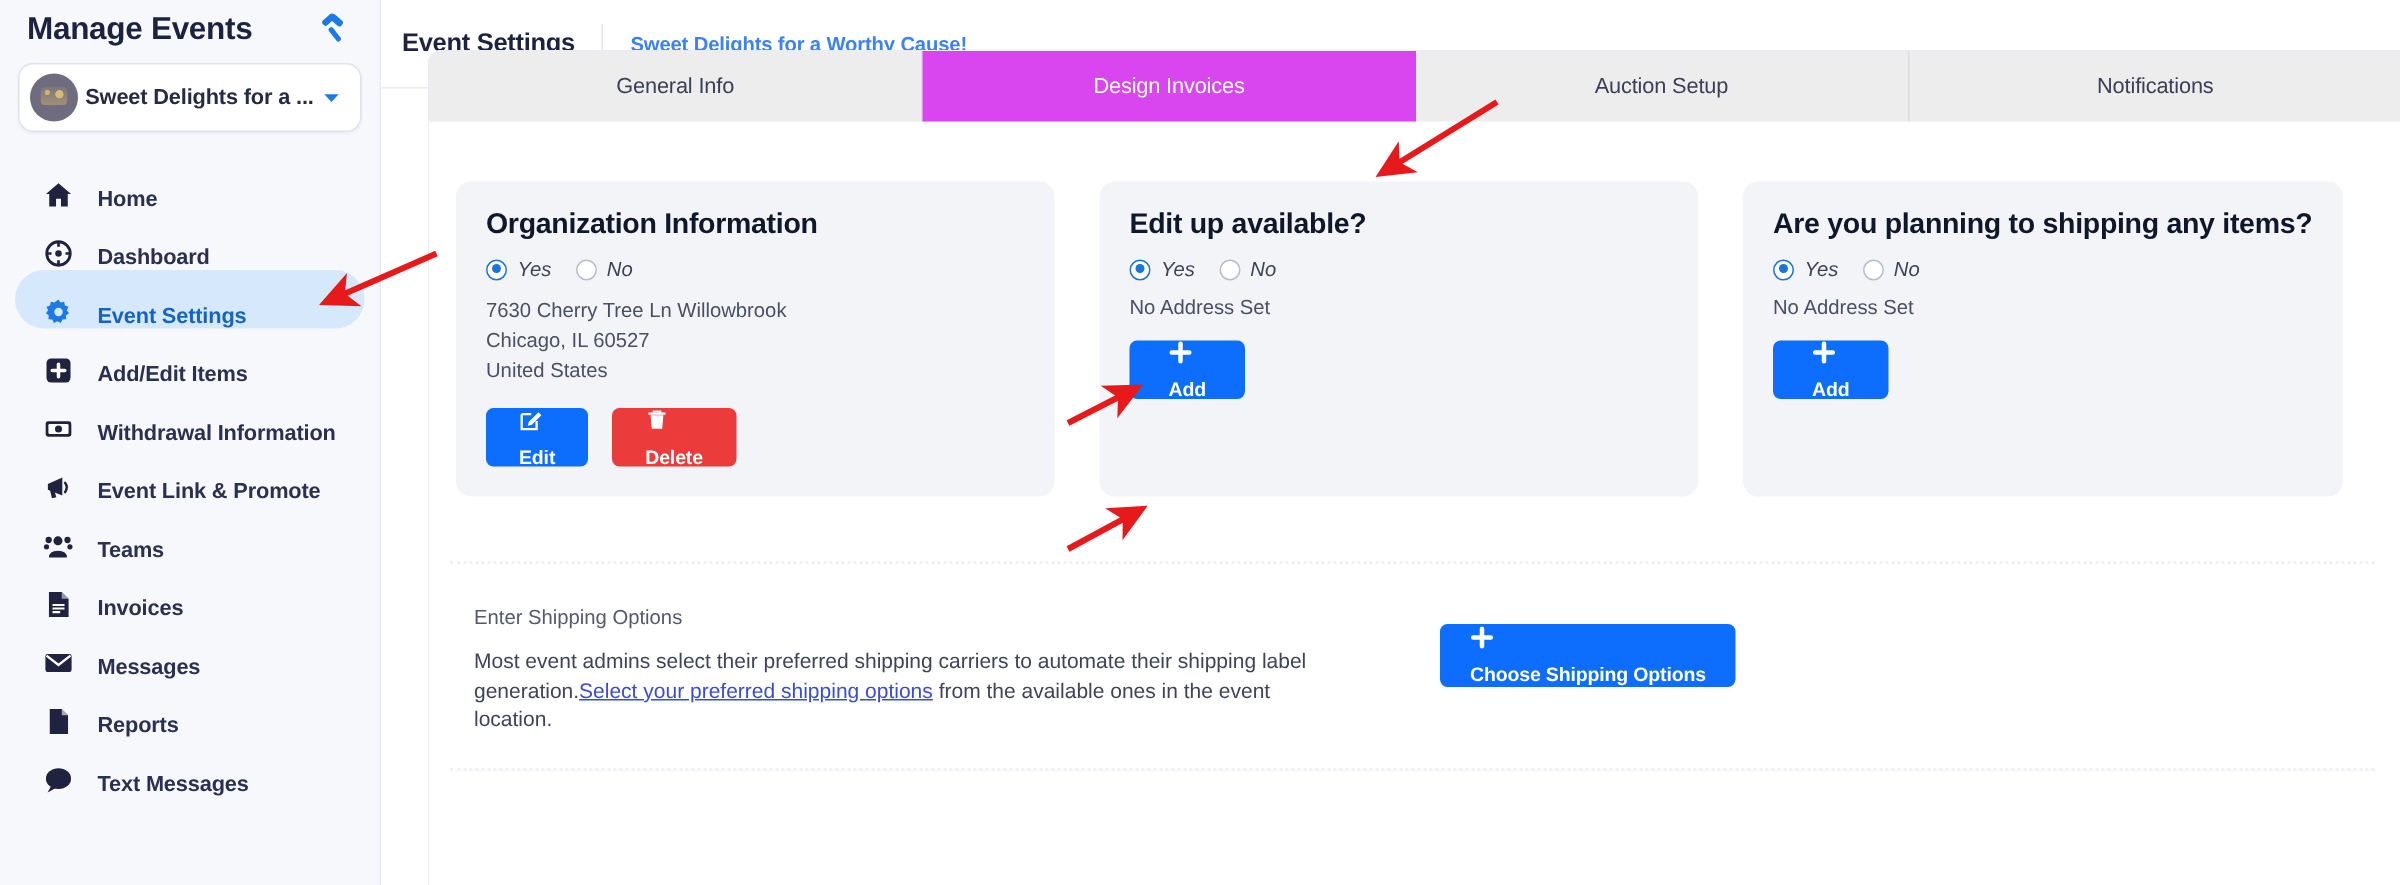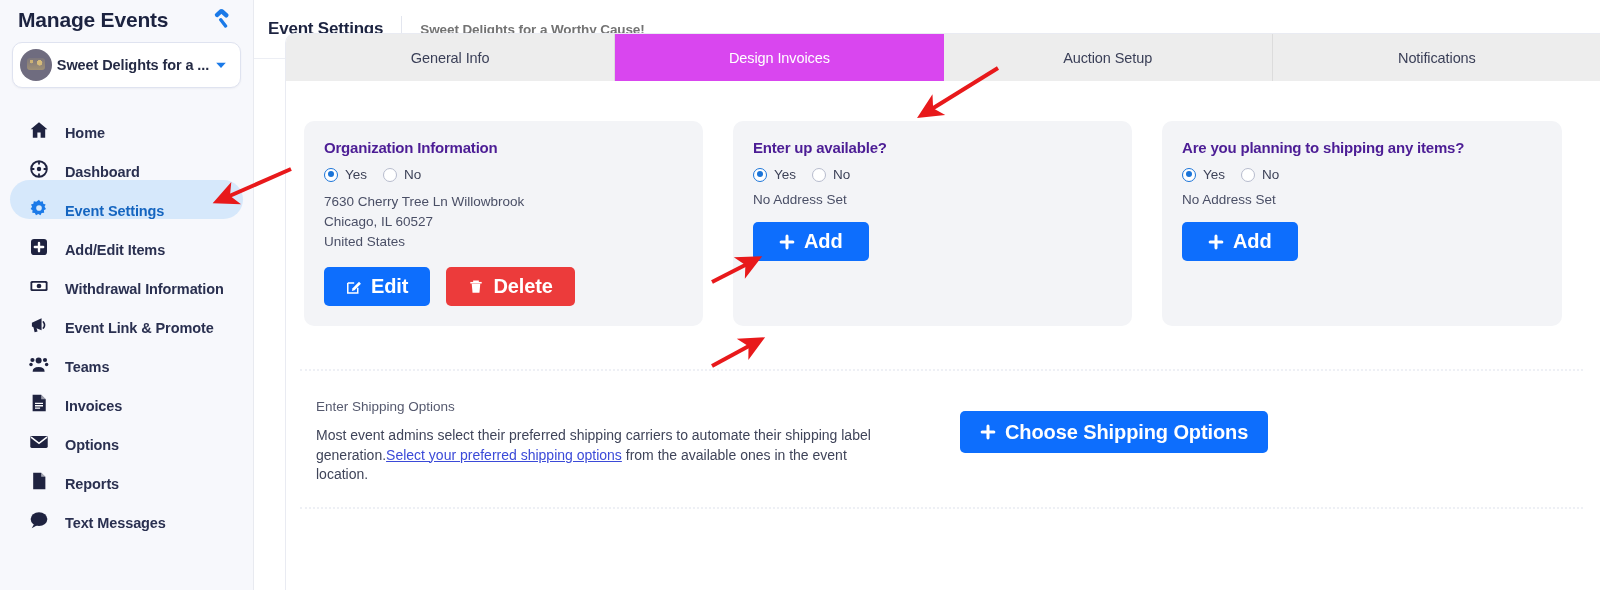--- a/index.html
+++ b/index.html
@@ -91,21 +91,21 @@
     border-bottom: 1px solid #eceef4;
     background: #fff;
   }
   .topbar-title {
     font-size: 17px; font-weight: 700; color: #1c2340; letter-spacing: -0.2px;
   }
   .topbar-sep {
     width: 1px; height: 26px; background: #e3e6ef; margin: 0 18px;
   }
   .topbar-sub {
-    font-size: 13.5px; font-weight: 700; color: #737373; letter-spacing: -0.1px;
+    font-size: 13.5px; font-weight: 700; color: #3b82f6; letter-spacing: -0.1px;
   }
 
   .content-card {
     position: absolute; left: 31px; top: 33px; right: -1px; bottom: -40px;
     background: #fff;
     border: 1px solid #e9ebf2;
     border-radius: 10px 0 0 0;
     border-right: none; border-bottom: none;
     overflow: hidden;
   }
@@ -130,46 +130,46 @@
   .info-card {
     background: #f3f4f7;
     border-radius: 10px;
     padding: 18px 20px 20px 20px;
     flex: 1 1 0;
   }
   .info-card.c1 { flex: 0 0 399px; min-height: 195px; }
   .info-card.c2 { flex: 0 0 399px; min-height: 160px; }
   .info-card.c3 { flex: 0 0 400px; min-height: 153px; }
   .card-title {
-    font-size: 15px; font-weight: 700; color: #4c1d95;
+    font-size: 19px; font-weight: 700; color: #0f172a;
     letter-spacing: -0.2px; margin-bottom: 11px;
   }
-  .radio-row { display: flex; align-items: center; gap: 16px; margin-bottom: 10px; }
+  .radio-row { display: flex; align-items: center; gap: 16px; margin-bottom: 10px; font-style: italic; }
   .radio-opt { display: flex; align-items: center; gap: 7px; cursor: pointer; }
   .radio {
     width: 14px; height: 14px; border-radius: 50%;
     border: 1.6px solid #b7bccd; background: #fff;
     flex: 0 0 14px; position: relative;
   }
   .radio.on { border-color: #1b74d8; }
   .radio.on::after {
     content: ""; position: absolute; left: 2.6px; top: 2.6px;
     width: 6.4px; height: 6.4px; border-radius: 50%; background: #1b74d8;
   }
   .radio-label { font-size: 13.5px; color: #3d4258; }
   .addr-line { font-size: 13.5px; color: #4a4f66; line-height: 20px; }
   .no-addr { font-size: 13.5px; color: #4a4f66; }
 
   .btn-row { display: flex; gap: 16px; margin-top: 15px; }
   .btn {
-    display: inline-flex; align-items: center; justify-content: center; gap: 9px;
+    display: inline-flex; align-items: flex-start; justify-content: center; gap: 9px;
     height: 39px; padding: 0 22px;
     border: none; border-radius: 5px;
-    font-size: 20px; font-weight: 700; color: #fff;
-    letter-spacing: -0.1px; cursor: pointer;
+    font-size: 13px; font-weight: 700; color: #fff;
+    letter-spacing: -0.1px; cursor: pointer; flex-direction: column;
   }
   .btn-blue { background: #0d6efd; }
   .btn-red  { background: #ec3b3b; }
   .btn-add { padding: 0 26px; }
   .btn svg { display: block; }
 
   .divider-dotted {
     margin: 43px 18px 0 14px;
     border-top: 2px dotted #eef0f5;
     height: 0;
@@ -313,21 +313,21 @@
         <span class="nav-label">Invoices</span>
       </div>
 
       <div class="nav-item">
         <span class="nav-ico">
           <svg viewBox="0 0 22 22" width="20" height="20">
             <rect x="1.4" y="4.4" width="19.2" height="13.2" rx="1.6" fill="#1f2340"></rect>
             <path d="M2.2 5.6 11 12.4l8.8-6.8" fill="none" stroke="#fff" stroke-width="1.8"></path>
           </svg>
         </span>
-        <span class="nav-label">Options</span>
+        <span class="nav-label">Messages</span>
       </div>
 
       <div class="nav-item">
         <span class="nav-ico">
           <svg viewBox="0 0 22 22" width="20" height="20">
             <path d="M4.6 1.8h8.8l4.6 4.6v13.8H4.6z" fill="#1f2340"></path>
             <path d="M13.4 1.8v4.6h4.6z" fill="#fff" opacity=".6"></path>
           </svg>
         </span>
         <span class="nav-label">Reports</span>
@@ -397,21 +397,21 @@
                   <path d="M6.6 4.2V2.6h4.8v1.6" fill="none" stroke="#fff" stroke-width="1.6"></path>
                   <path d="M4.2 5.4h9.6l-.9 10.2H5.1z" fill="#fff"></path>
                 </svg>
               </span>
               <span>Delete</span>
             </button>
           </div>
         </div>
 
         <div class="info-card c2">
-          <div class="card-title">Enter up available?</div>
+          <div class="card-title">Edit up available?</div>
           <div class="radio-row">
             <label class="radio-opt">
               <span class="radio on"></span>
               <span class="radio-label">Yes</span>
             </label>
             <label class="radio-opt">
               <span class="radio"></span>
               <span class="radio-label">No</span>
             </label>
           </div>

